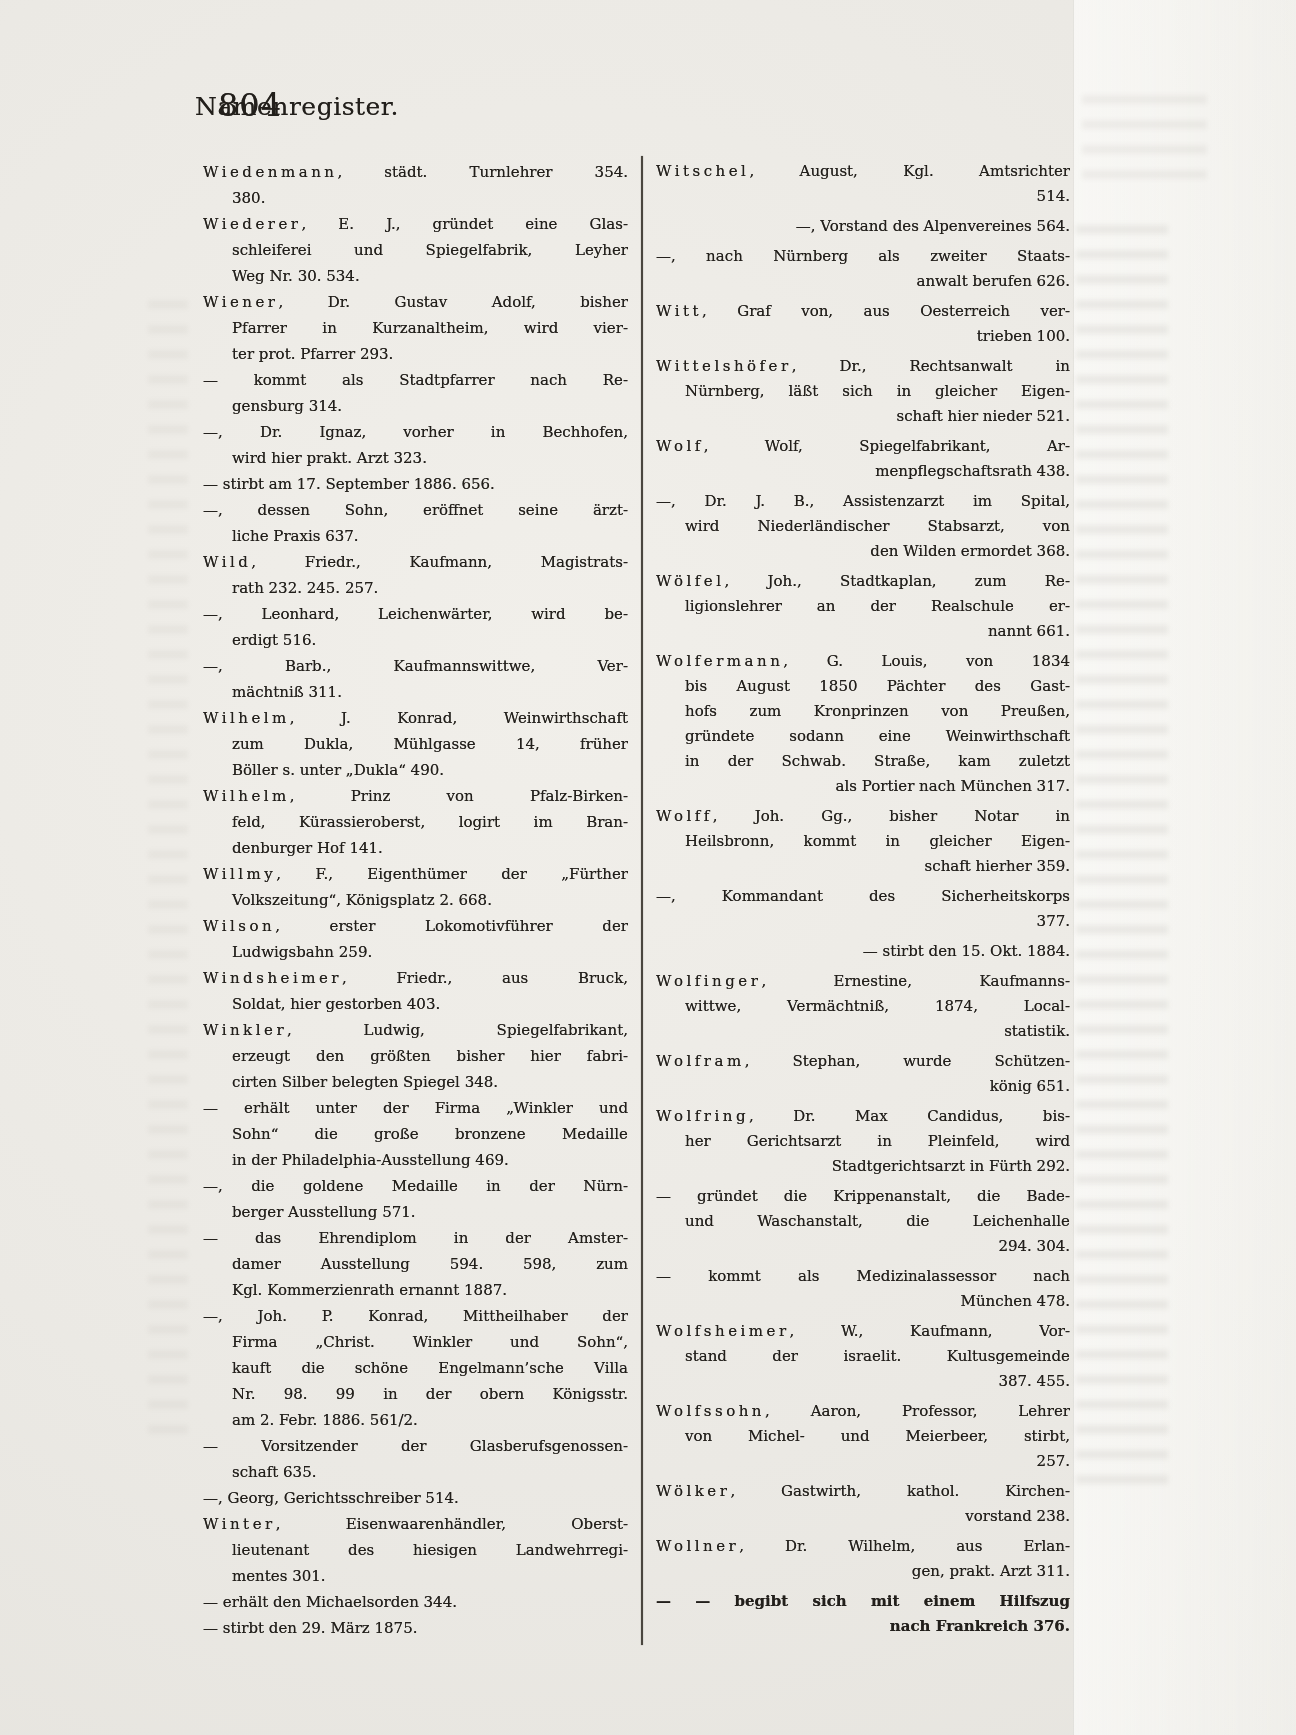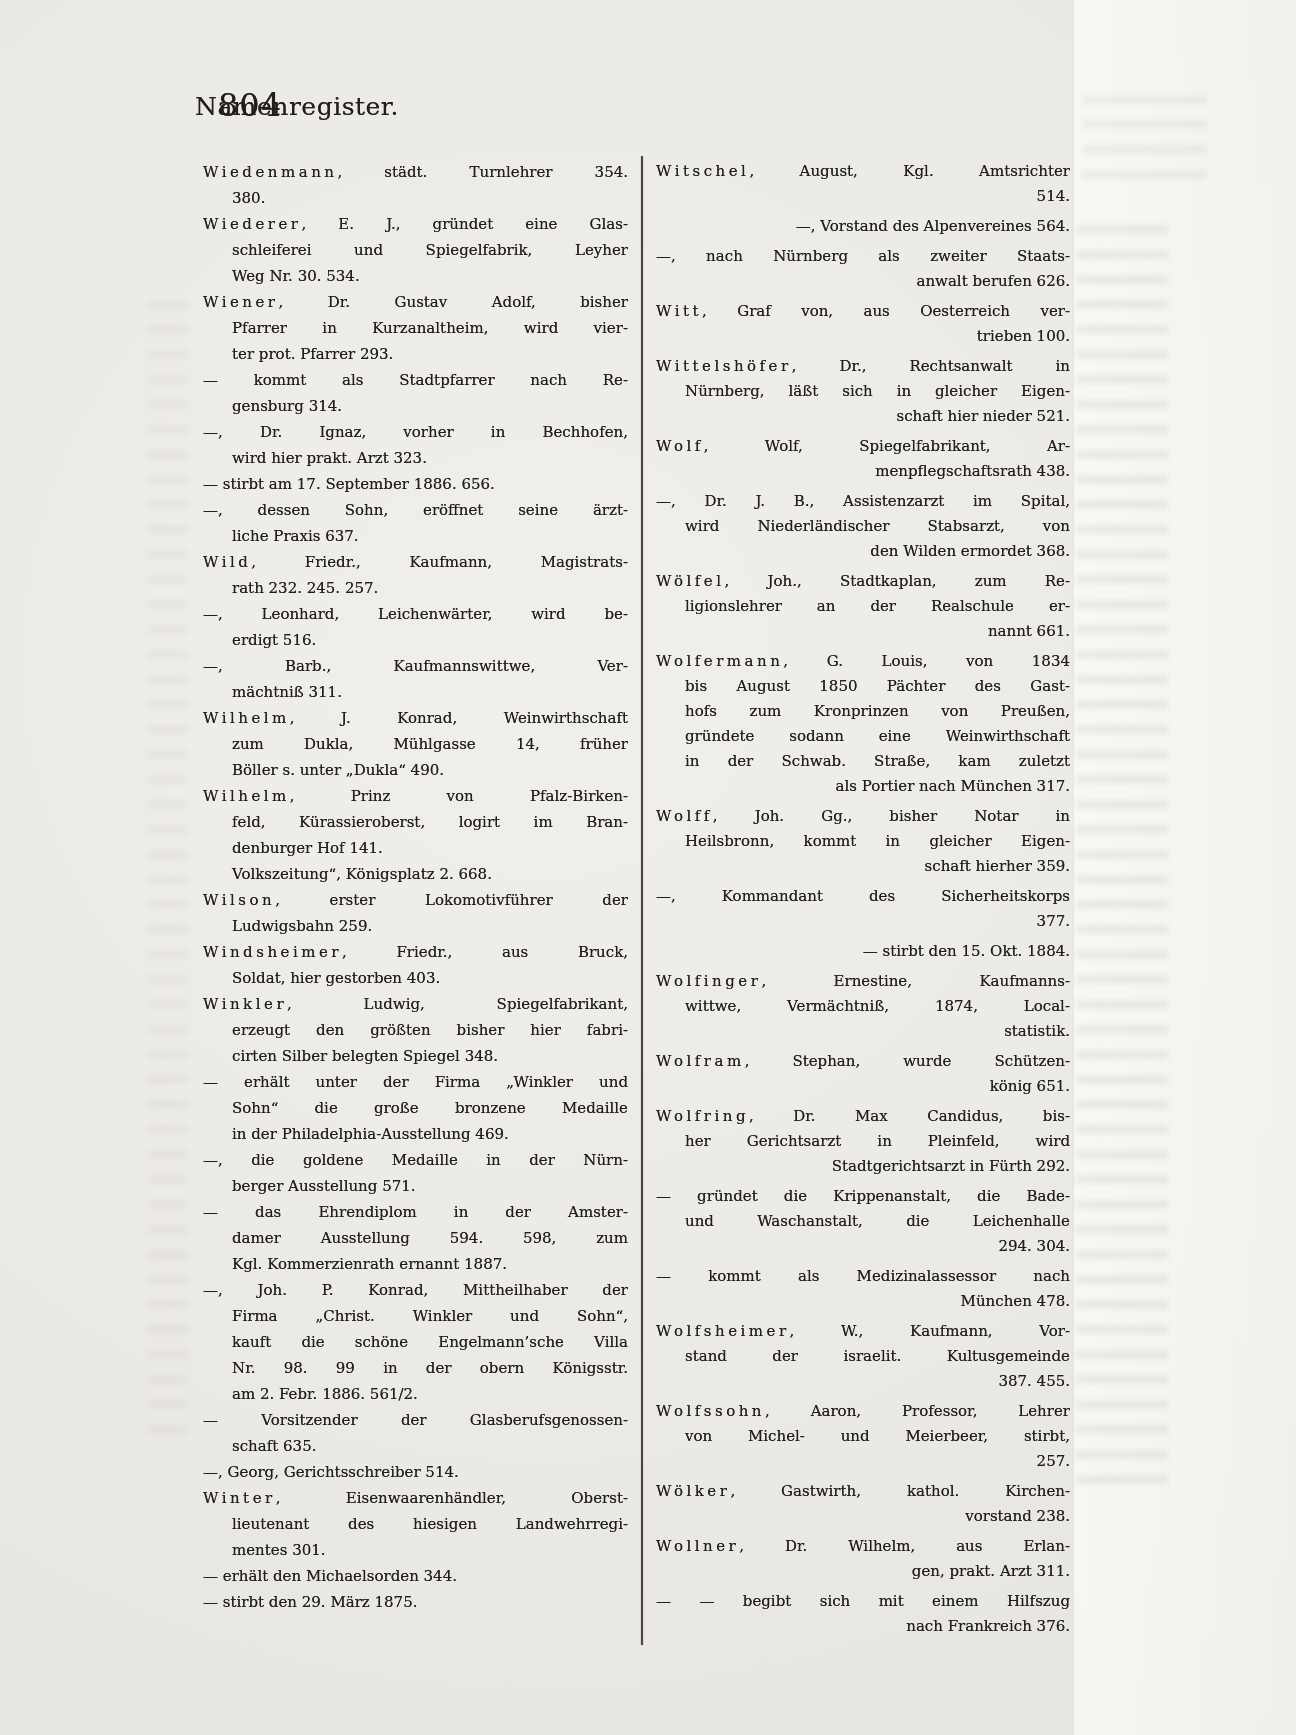--- a/index.html
+++ b/index.html
@@ -46,21 +46,21 @@
   }
   .col{
     position:absolute;top:159px;font-size:15px;
     text-shadow:0 0 .65px rgba(34,31,27,.75);
   }
   .col-left{left:203px;width:425px;}
   .col-right{left:656px;width:414px;}
   .col-left .line{line-height:26px;height:26px;}
   .col-right .line{line-height:25px;height:25px;text-align:right;}
   .col-right .entry{margin-bottom:5px;}
-  .col-right .entry:last-child{margin-bottom:4px;}
+  .col-right .entry:last-child{margin-bottom:4px;font-weight:bold;}
   .line{white-space:normal;overflow:visible;}
   .line.cont{padding-left:29px;}
   .line.fill{text-align:justify;text-align-last:justify;text-justify:inter-word;}
   .head{letter-spacing:3.5px;}
 </style>
 </head>
 <body>
 
 <div id="page">
   <div class="margin-right-strip"></div>
@@ -117,20 +117,21 @@
         <div class="line first fill"><span class="head">Wilhelm</span>, J. Konrad, Weinwirthschaft</div>
         <div class="line cont fill">zum Dukla, Mühlgasse 14, früher</div>
         <div class="line cont">Böller s. unter „Dukla“ 490.</div>
       </div>
       <div class="entry">
         <div class="line first fill"><span class="head">Wilhelm</span>, Prinz von Pfalz-Birken-</div>
         <div class="line cont fill">feld, Kürassieroberst, logirt im Bran-</div>
         <div class="line cont">denburger Hof 141.</div>
       </div>
       <div class="entry">
+        <div class="line first fill"><span class="head">Willmy</span>, F., Eigenthümer der „Fürther</div>
         <div class="line cont">Volkszeitung“, Königsplatz 2. 668.</div>
       </div>
       <div class="entry">
         <div class="line first fill"><span class="head">Wilson</span>, erster Lokomotivführer der</div>
         <div class="line cont">Ludwigsbahn 259.</div>
       </div>
       <div class="entry">
         <div class="line first fill"><span class="head">Windsheimer</span>, Friedr., aus Bruck,</div>
         <div class="line cont">Soldat, hier gestorben 403.</div>
       </div>

